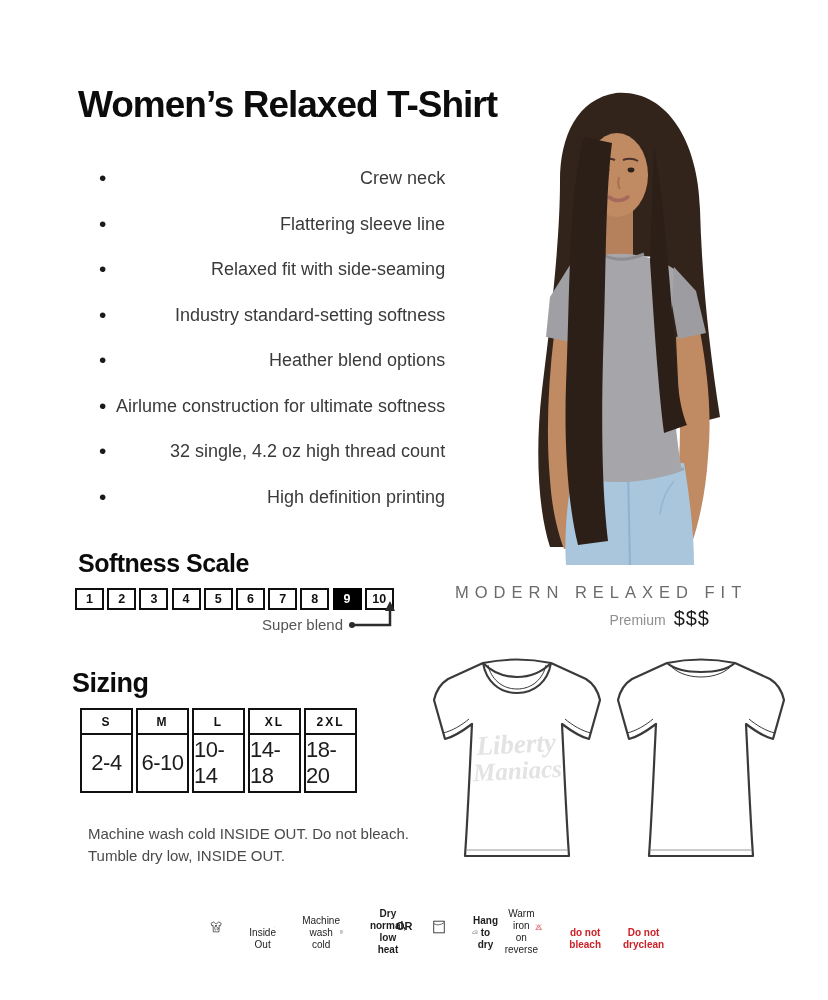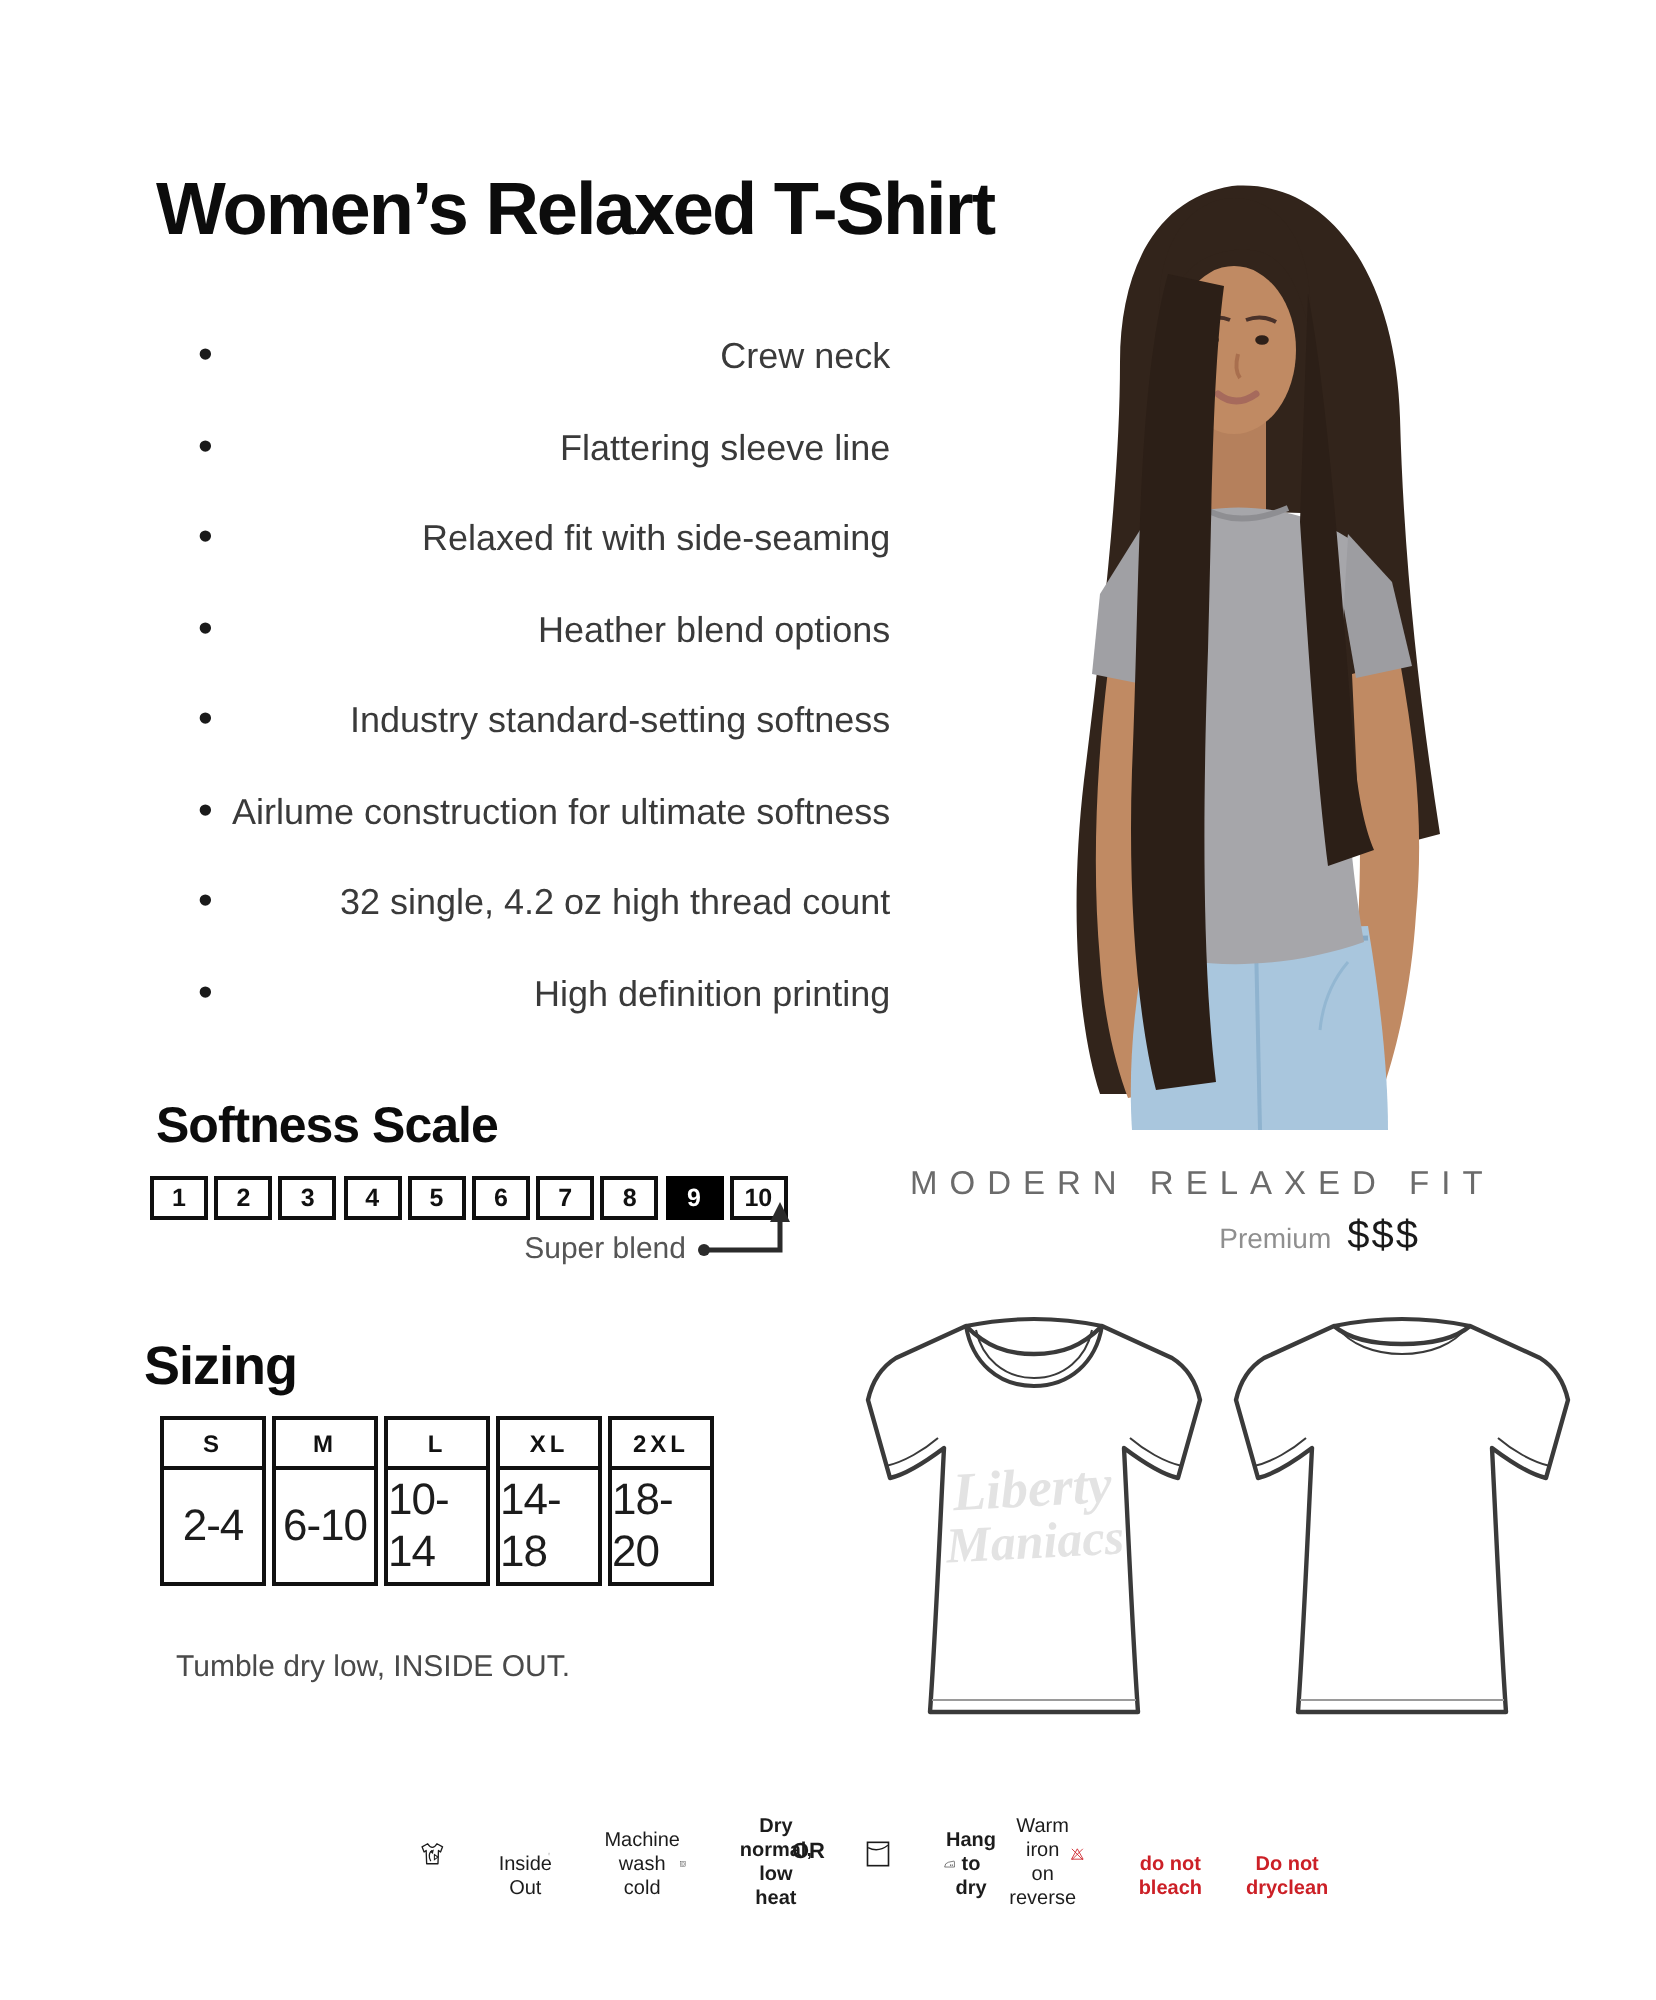--- a/index.html
+++ b/index.html
@@ -55,22 +55,22 @@
 </style>
 </head>
 <body>
 
 <div class="abs page-title">Women’s Relaxed T-Shirt</div>
 
 <ul class="abs features">
   <li>Crew neck</li>
   <li>Flattering sleeve line</li>
   <li>Relaxed fit with side-seaming</li>
+  <li>Industry standard-setting softness</li>
   <li>Heather blend options</li>
-  <li>Industry standard-setting softness</li>
   <li>Airlume construction for ultimate softness</li>
   <li>32 single, 4.2 oz high thread count</li>
   <li>High definition printing</li>
 </ul>
 
 <svg class="abs" style="left:488px;top:85px;" width="302" height="480" viewBox="0 0 302 480" aria-hidden="true">
 
   <path d="M128,8 C90,14 72,50 72,96 C72,152 64,225 54,305 C47,365 50,425 62,462 L112,462
            C103,400 105,330 109,268 L112,170 L178,172 C182,238 186,300 194,342 L232,332
            C222,268 214,198 212,124 C210,52 176,4 128,8 Z" fill="#32241b"></path>
@@ -151,20 +151,21 @@
     <div class="size-head">XL</div>
     <div class="size-val">14-18</div>
   </div>
   <div class="size-col">
     <div class="size-head">2XL</div>
     <div class="size-val">18-20</div>
   </div>
 </div>
 
 <div class="abs care-text">
+  <div>Machine wash cold INSIDE OUT. Do not bleach.</div>
   <div>Tumble dry low, INSIDE OUT.</div>
 </div>
 
 <svg class="abs" style="left:428px;top:653px;" width="178" height="212" viewBox="0 0 178 212" aria-hidden="true">
   <path d="M55,10 L20,26 C12,31 8,38 6,47 L17,86 C26,84 36,77 44,71 C42,110 40,160 37,203
            L141,203 C138,160 136,110 134,71 C142,77 152,84 161,86 L172,47 C170,38 166,31 158,26
            L123,10 C113,20 103,24 89,24 C75,24 65,20 55,10 Z" fill="#ffffff" stroke="#3a3a3a" stroke-width="2.2" stroke-linejoin="round"></path>
   <path d="M55,10 Q89,3 123,10" fill="none" stroke="#3a3a3a" stroke-width="2"></path>
   <path d="M55,10 C58,28 71,40 89,40 C107,40 120,28 123,10" fill="none" stroke="#3a3a3a" stroke-width="2"></path>
   <path d="M60,12 C63,26 74,36 89,36 C104,36 115,26 118,12" fill="none" stroke="#3a3a3a" stroke-width="1"></path>

